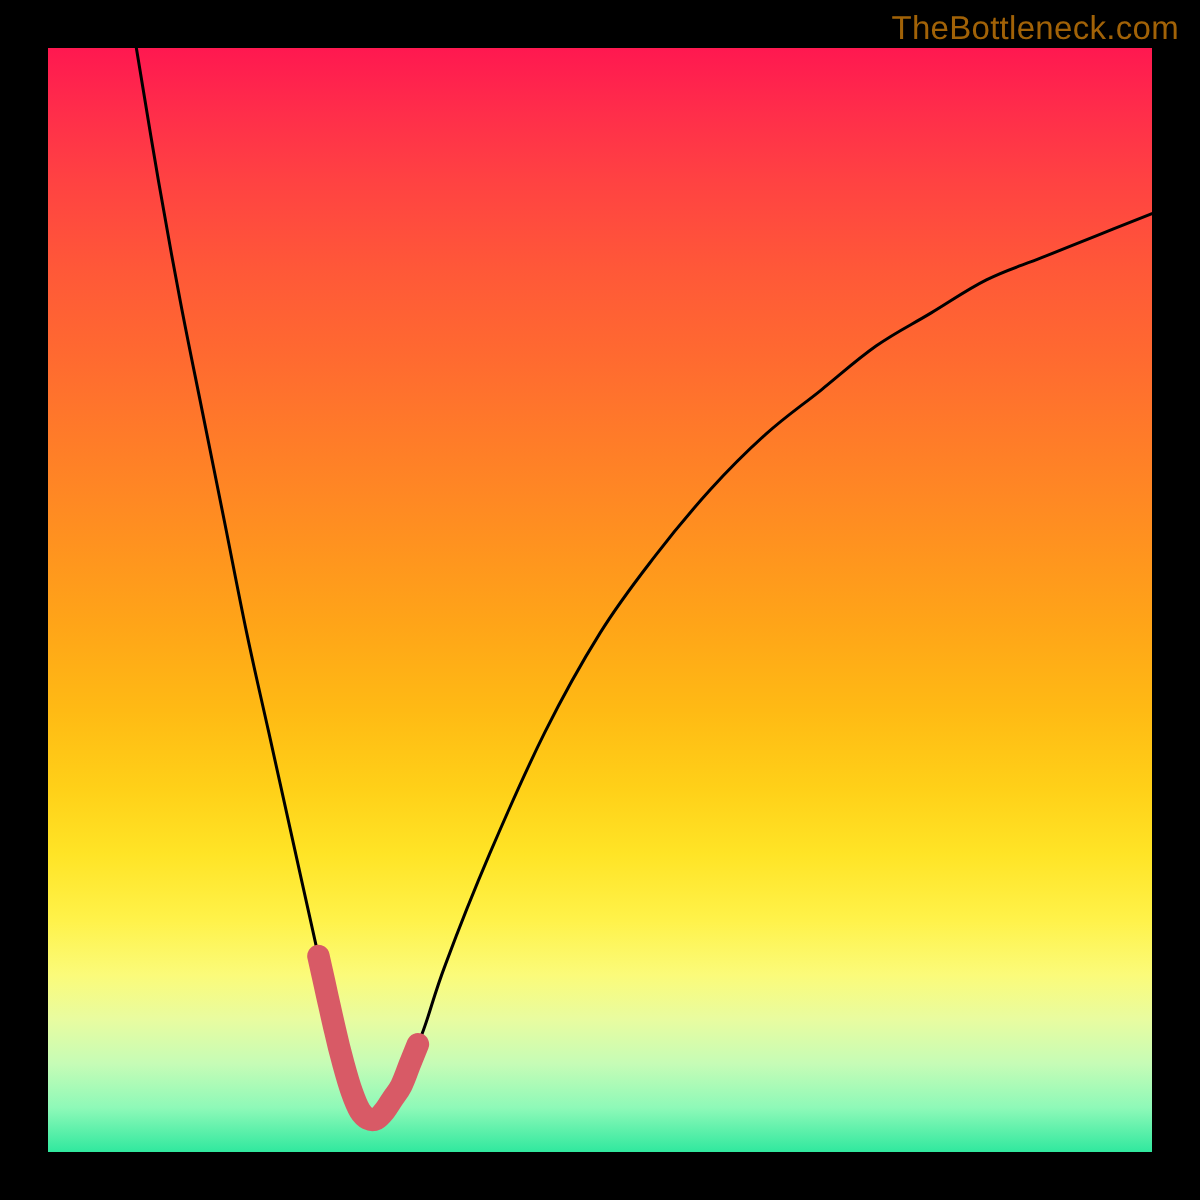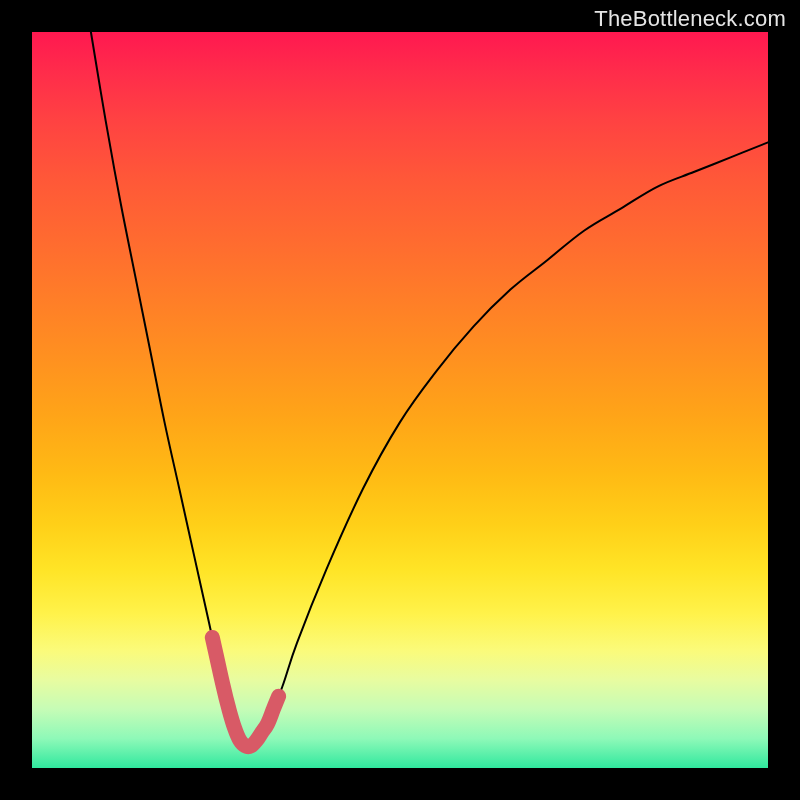--- a/index.html
+++ b/index.html
@@ -9,21 +9,21 @@
     top: 0; left: 0;
     width: 800px; height: 800px;
     background: #000;
   }
   .watermark {
     position: absolute;
     top: 6px;
     right: 14px;
     font-family: Arial, Helvetica, sans-serif;
     font-size: 22px;
-    color: #e5e5e5;
+    color: #a16207;
     letter-spacing: 0.2px;
     text-align: center;
   }
   .plot {
     position: absolute;
     top: 32px;
     left: 32px;
     width: 736px;
     height: 736px;
   }

